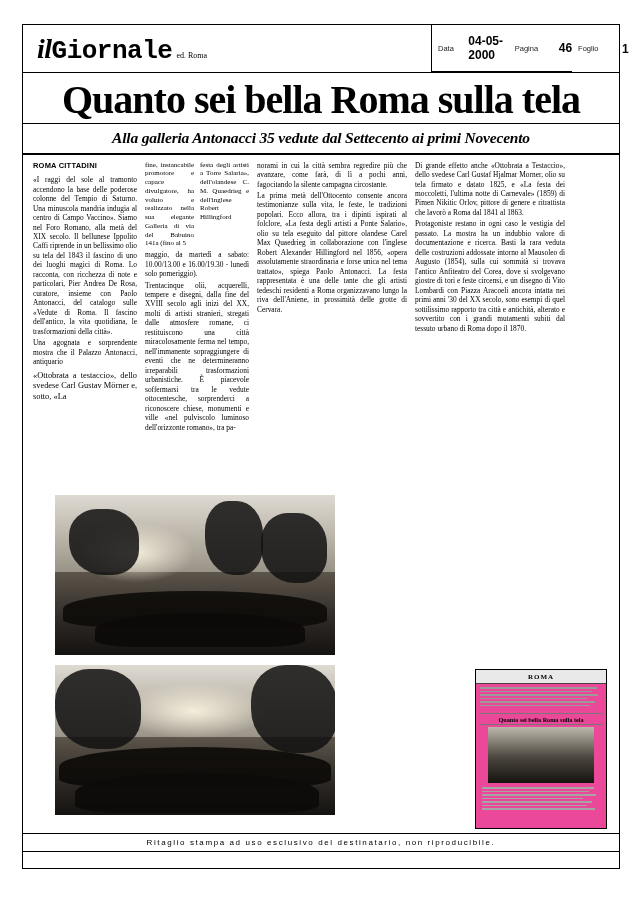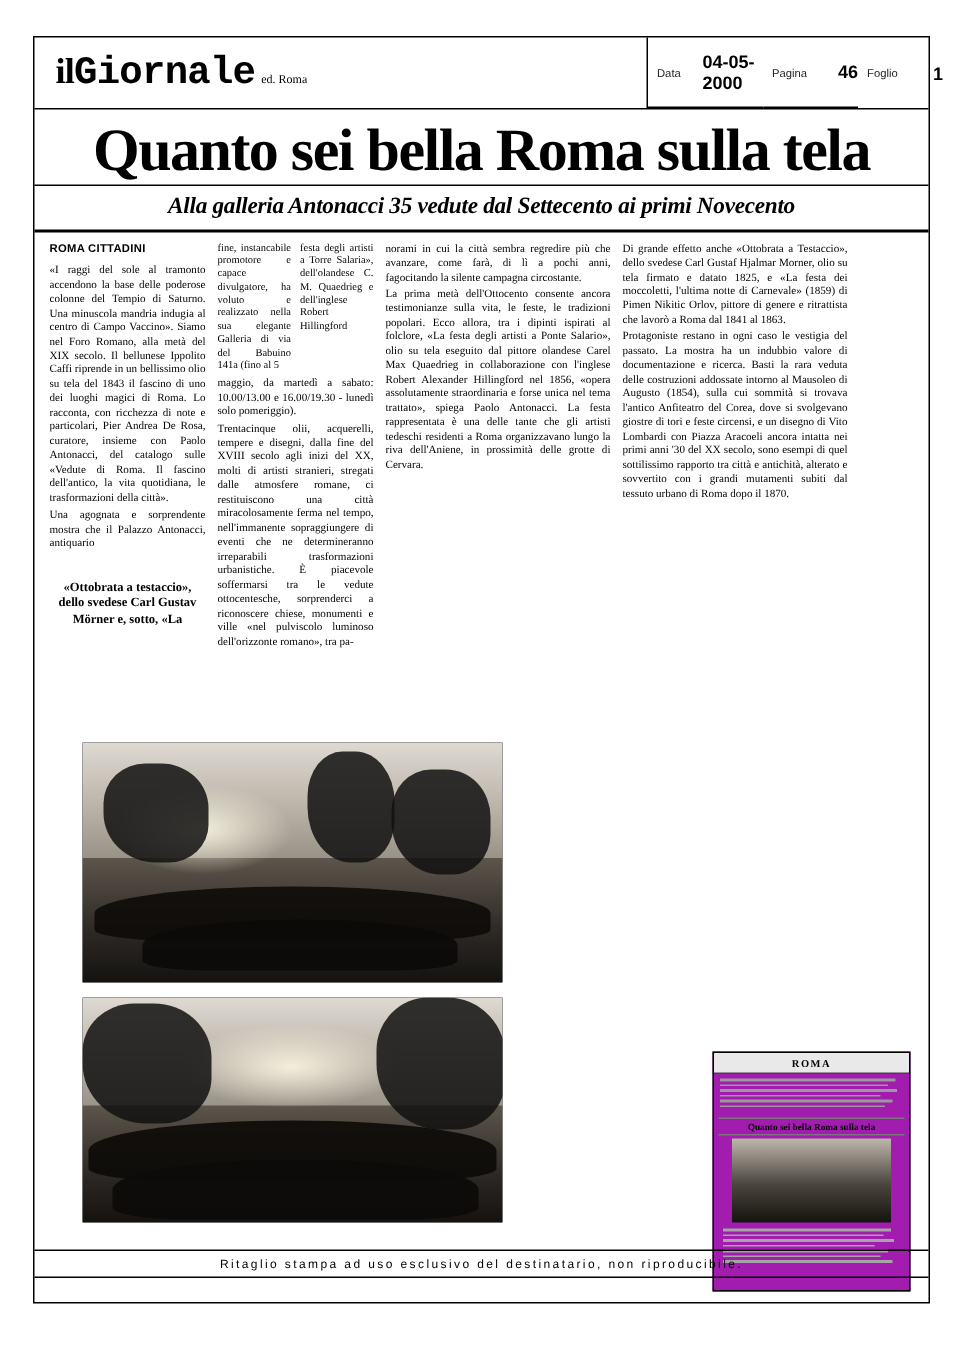--- a/index.html
+++ b/index.html
@@ -40,22 +40,23 @@
     box-sizing: border-box;
   }
   .logo {
     position: absolute;
     left: 14px;
     top: 8px;
     white-space: nowrap;
   }
   .logo .il {
     font-family: "Liberation Serif", serif;
-    font-weight: bold;
-    font-size: 24px;
+    font-style: italic;
+    font-weight: bold;
+    font-size: 28px;
     letter-spacing: -0.5px;
   }
   .logo .giornale {
     font-family: Liberation Mono, monospace;
     font-weight: bold;
     font-size: 26px;
     letter-spacing: -0.5px;
   }
   .logo .edition {
     font-family: "Liberation Serif", serif;
@@ -147,25 +148,24 @@
 
   .byline {
     font-family: "Liberation Sans", sans-serif;
     font-weight: bold;
     font-size: 7.5px;
     letter-spacing: 0.2px;
     margin-bottom: 5px;
   }
   .pullquote {
     font-family: "Liberation Serif", serif;
-    font-weight: bold;
+    font-weight: normal;
     font-size: 8.4px;
     line-height: 1.25;
-    text-align: center;
-    margin-top: 20px;
+    margin-top: 4px;
   }
   .col2 .subcols {
     display: flex;
     gap: 6px;
   }
   .col2 .subcol {
     width: 49px;
     font-size: 7px;
     line-height: 1.25;
     text-align: justify;
@@ -209,25 +209,25 @@
   }
   .ph-crowd {
     position: absolute;
     background: #0d0b09;
     border-radius: 50% 50% 20% 20%;
   }
 
   .thumb-box {
     position: absolute;
     left: 452px;
-    top: 676px;
+    top: 644px;
     width: 130px;
     height: 158px;
     border: 1px solid #000;
-    background: #a21caf;
+    background: #ec4899;
     overflow: hidden;
   }
   .thumb-head {
     height: 13px;
     border-bottom: 1px solid #444;
     display: flex;
     align-items: center;
     justify-content: center;
     background: #e9e9e9;
     font-family: "Liberation Serif", serif;

